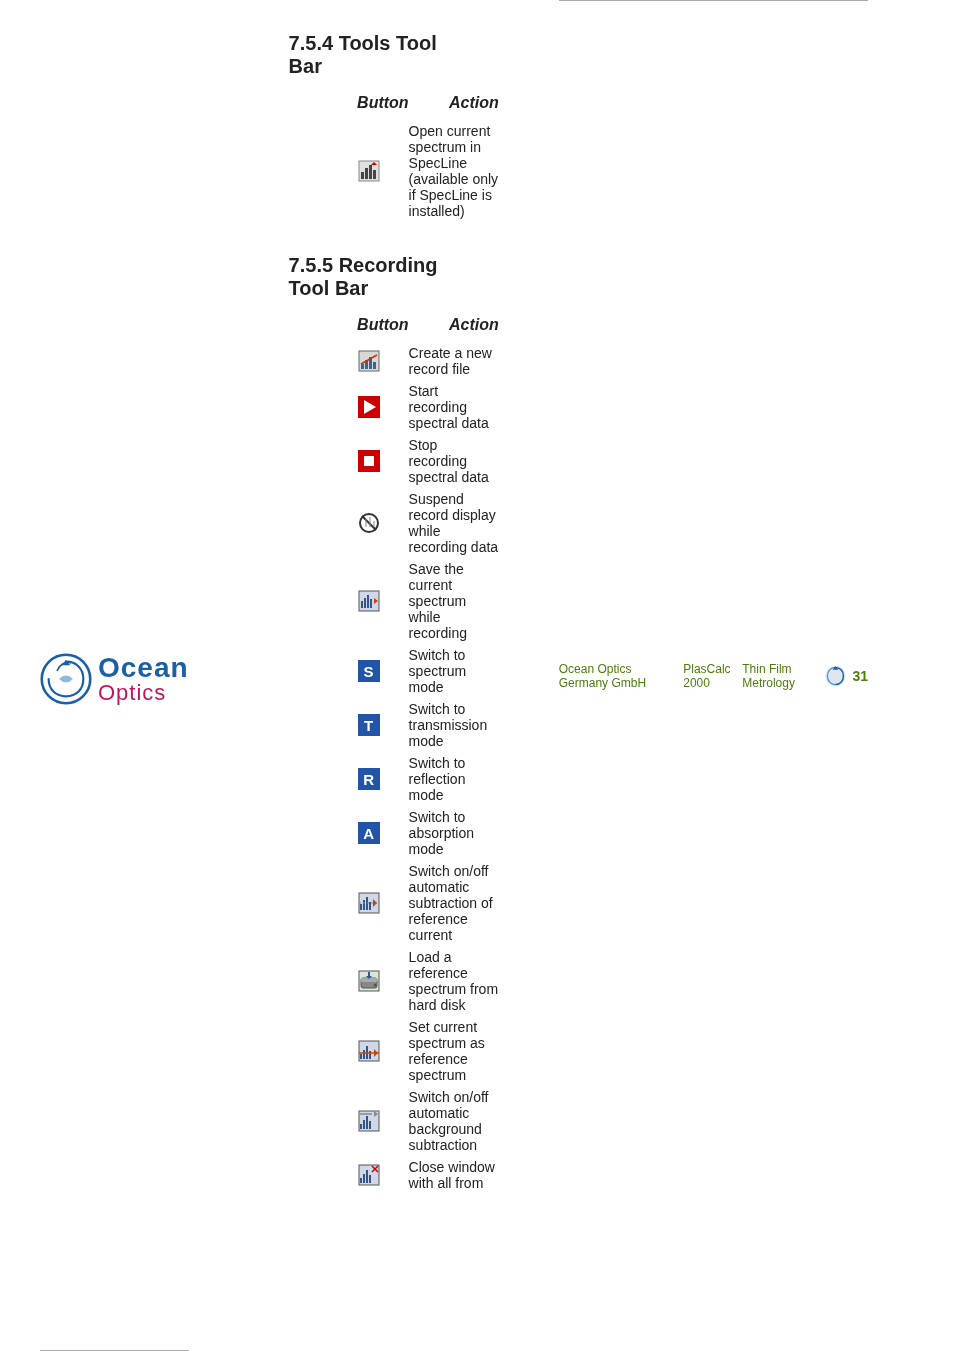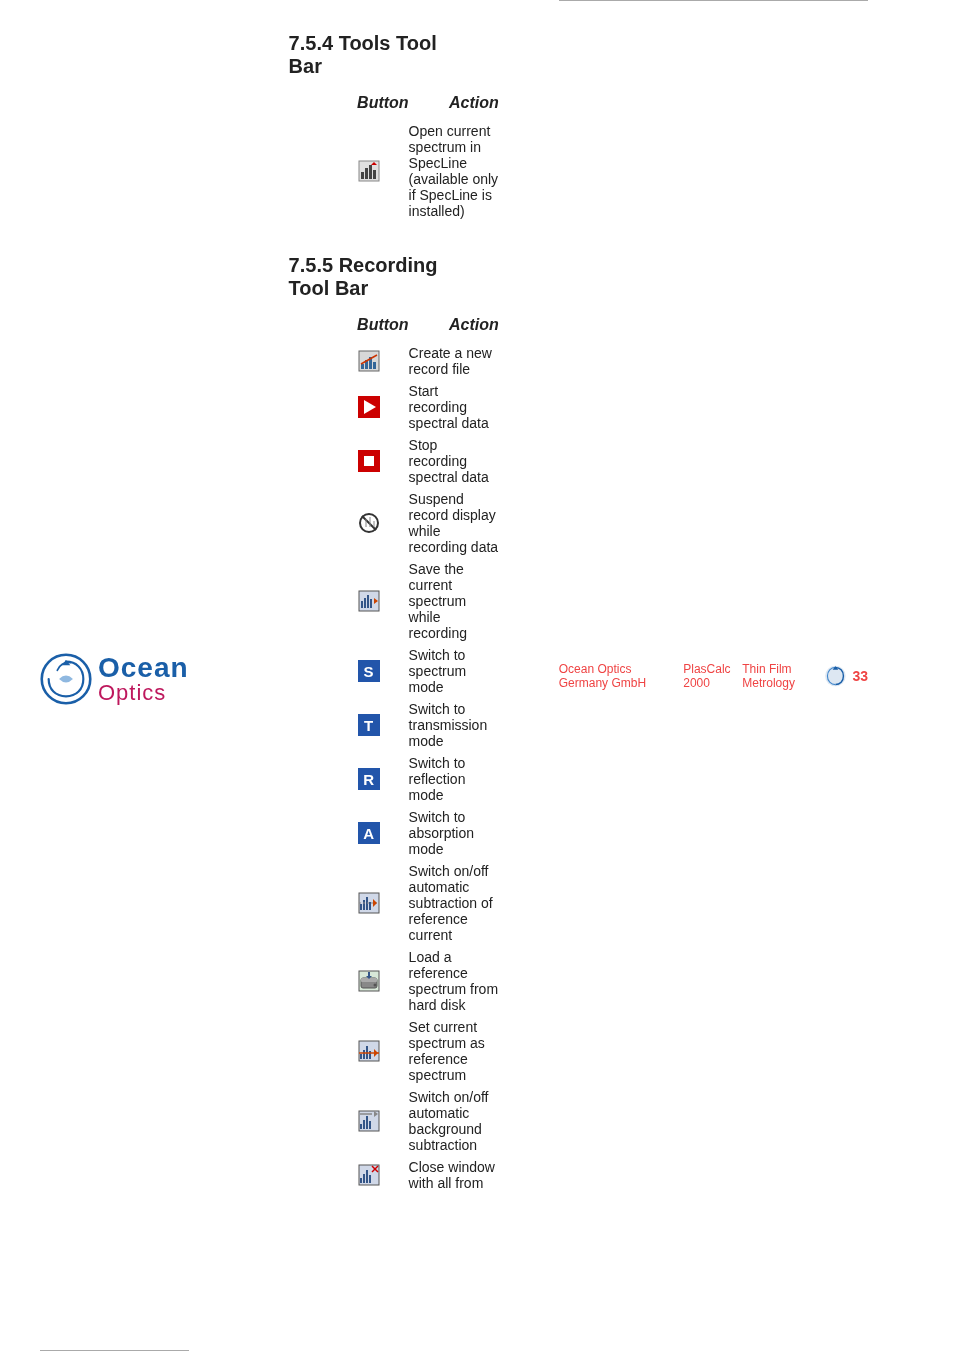--- a/index.html
+++ b/index.html
@@ -159,21 +159,21 @@
 
     
     .footer {
       border-top: 1px solid #aaa;
       margin: 0 40px;
       padding: 18px 0;
       display: flex;
       justify-content: space-between;
       align-items: center;
       font-size: 12px;
-      color: #ef4444;
+      color: #4d7c0f;
     }
 
     .footer-logo {
       display: flex;
       align-items: center;
       gap: 6px;
     }
 
     .footer-logo-icon {
       width: 32px;
@@ -429,16 +429,16 @@
     <span>PlasCalc 2000</span>
     <div class="footer-logo">
       <span>Thin Film Metrology</span>
 
       <svg class="footer-logo-icon" viewBox="0 0 40 40" xmlns="http://www.w3.org/2000/svg">
         <circle cx="20" cy="20" r="18" fill="#1a5fa8" opacity="0.15"></circle>
         <path d="M20 5 C28 5, 34 11, 34 20 C34 29, 28 35, 20 35" fill="none" stroke="#1a5fa8" stroke-width="2.5"></path>
         <path d="M20 5 C12 5, 6 11, 6 20 C6 29, 12 35, 20 35" fill="none" stroke="#4488cc" stroke-width="2"></path>
         <polygon points="20,3 25,9 15,9" fill="#1a5fa8"></polygon>
       </svg>
-      <span style="font-weight:bold; font-size:14px;">33</span>
+      <span style="font-weight:bold; font-size:14px;">31</span>
     </div>
   </div>
 </div>
 
 </body></html>

